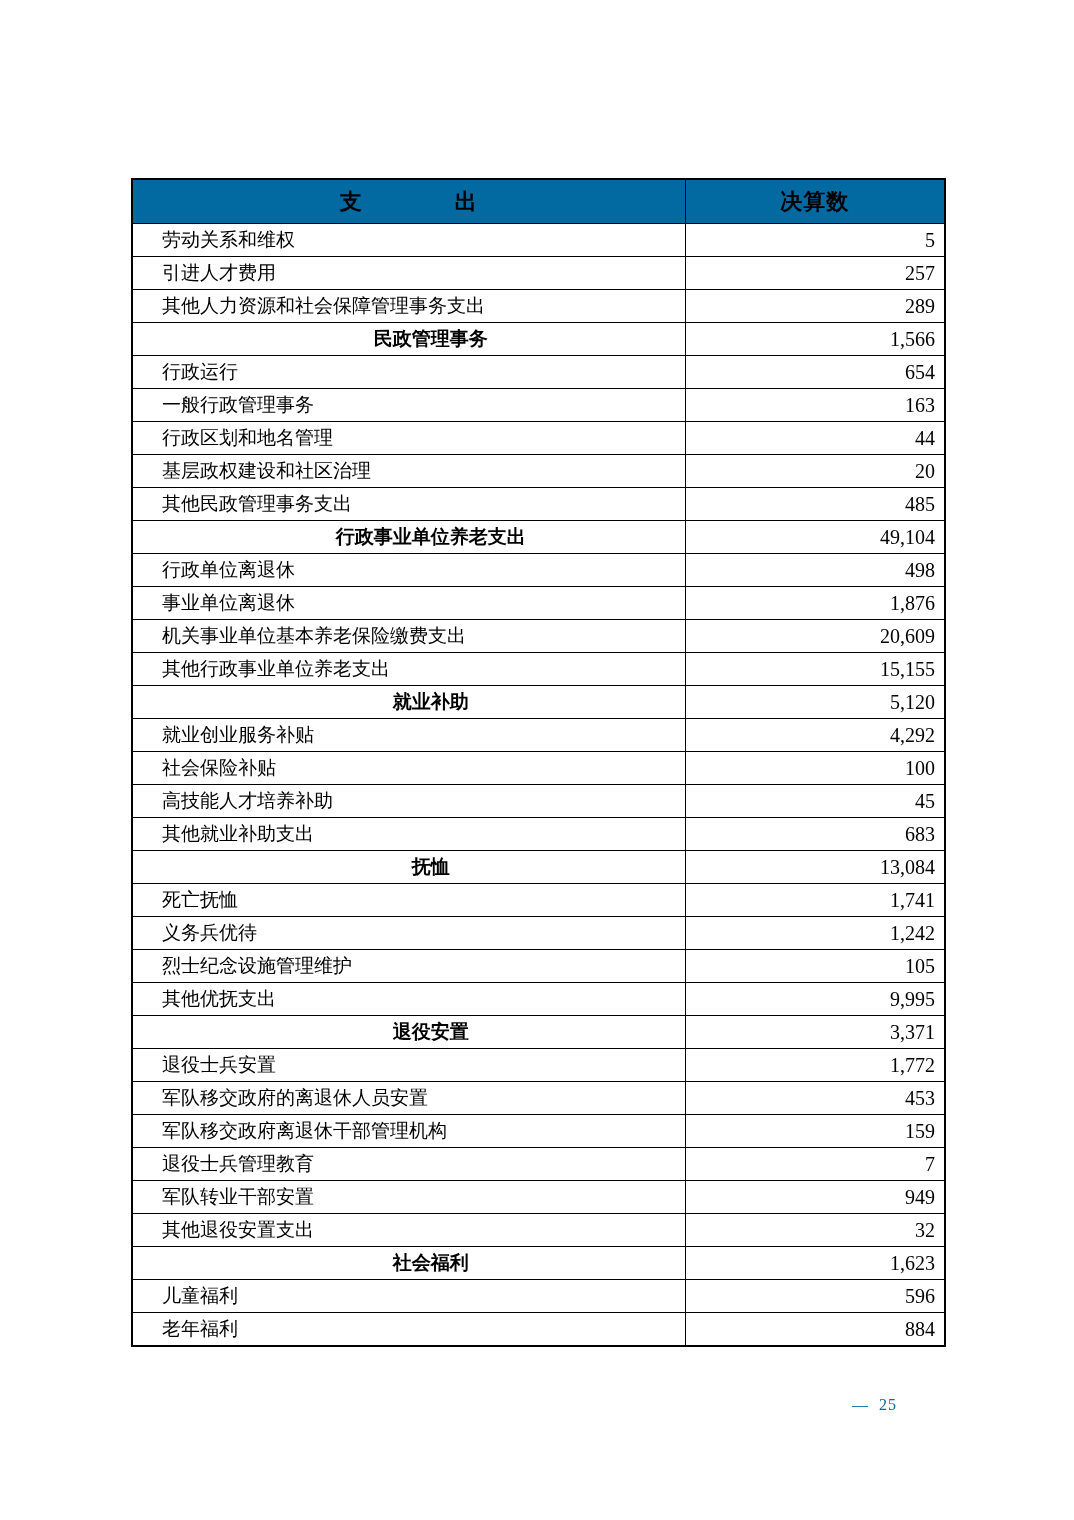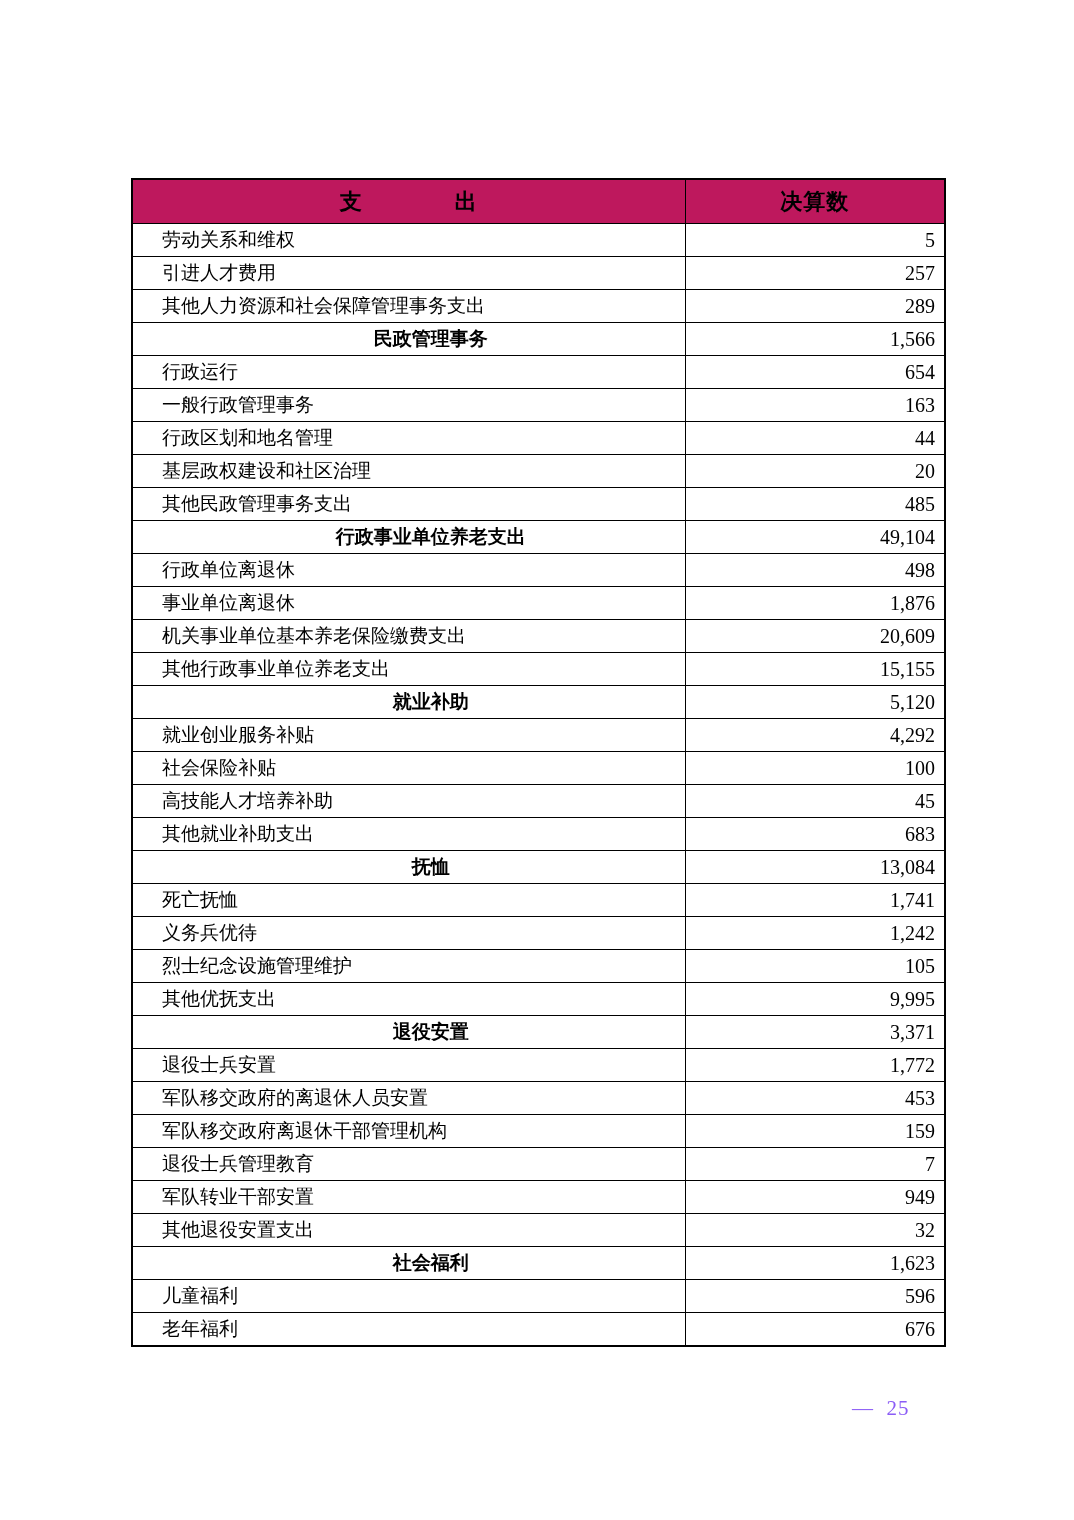--- a/index.html
+++ b/index.html
@@ -25,21 +25,21 @@
     left: 131px;
     top: 178px;
     width: 813px;
     border-collapse: collapse;
     table-layout: fixed;
     border: 2px solid #000000;
   }
   .doc-table col.c1 { width: 553px; }
   .doc-table col.c2 { width: 260px; }
   .doc-table th {
-    background: #be185d;
+    background: #0369a1;
     border: 1px solid #000000;
     height: 41px;
     font-size: 22px;
     font-weight: bold;
     text-align: center;
     vertical-align: middle;
     letter-spacing: 1px;
   }
   .doc-table td {
     border: 1px solid #000000;
@@ -60,22 +60,22 @@
   }
   .doc-table td.value {
     text-align: right;
     padding-right: 9px;
     font-size: 20px;
   }
   .footer-page-number {
     position: absolute;
     top: 1396px;
     left: 852px;
-    font-size: 21px;
-    color: #8b5cf6;
+    font-size: 16px;
+    color: #0369a1;
     white-space: pre;
     letter-spacing: 1px;
   }
 </style>
 </head>
 <body>
 
 <div class="page">
 
   <table class="doc-table">
@@ -217,20 +217,20 @@
         <tr class="lvl1">
           <td class="label">社会福利</td>
           <td class="value">1,623</td>
         </tr>
         <tr class="lvl2">
           <td class="label">儿童福利</td>
           <td class="value">596</td>
         </tr>
         <tr class="lvl2">
           <td class="label">老年福利</td>
-          <td class="value">676</td>
+          <td class="value">884</td>
         </tr>
       </tbody>
   </table>
 
   <div class="footer-page-number">—  25</div>
 
 </div>
 
 </body></html>

